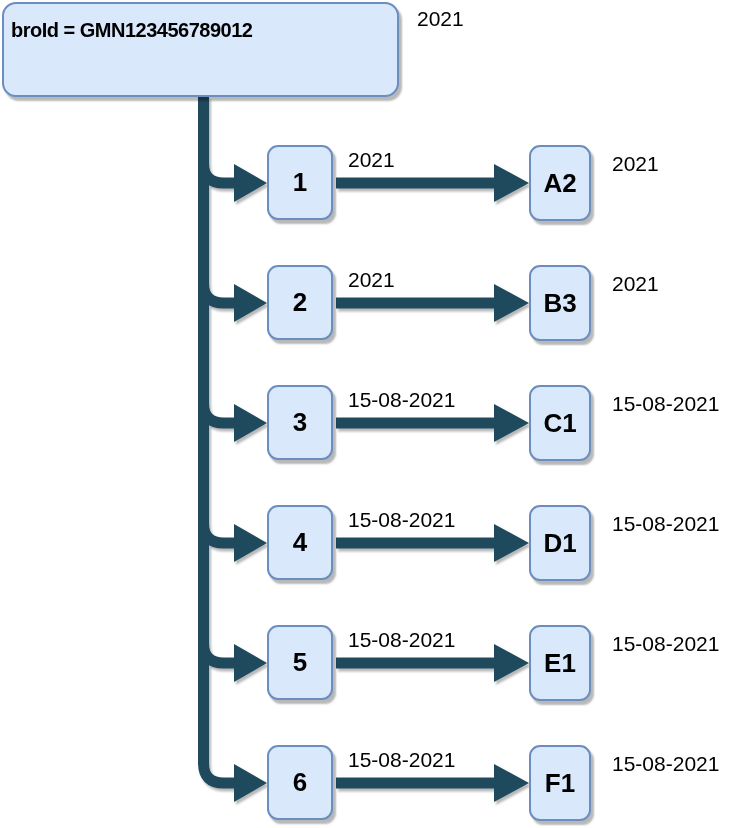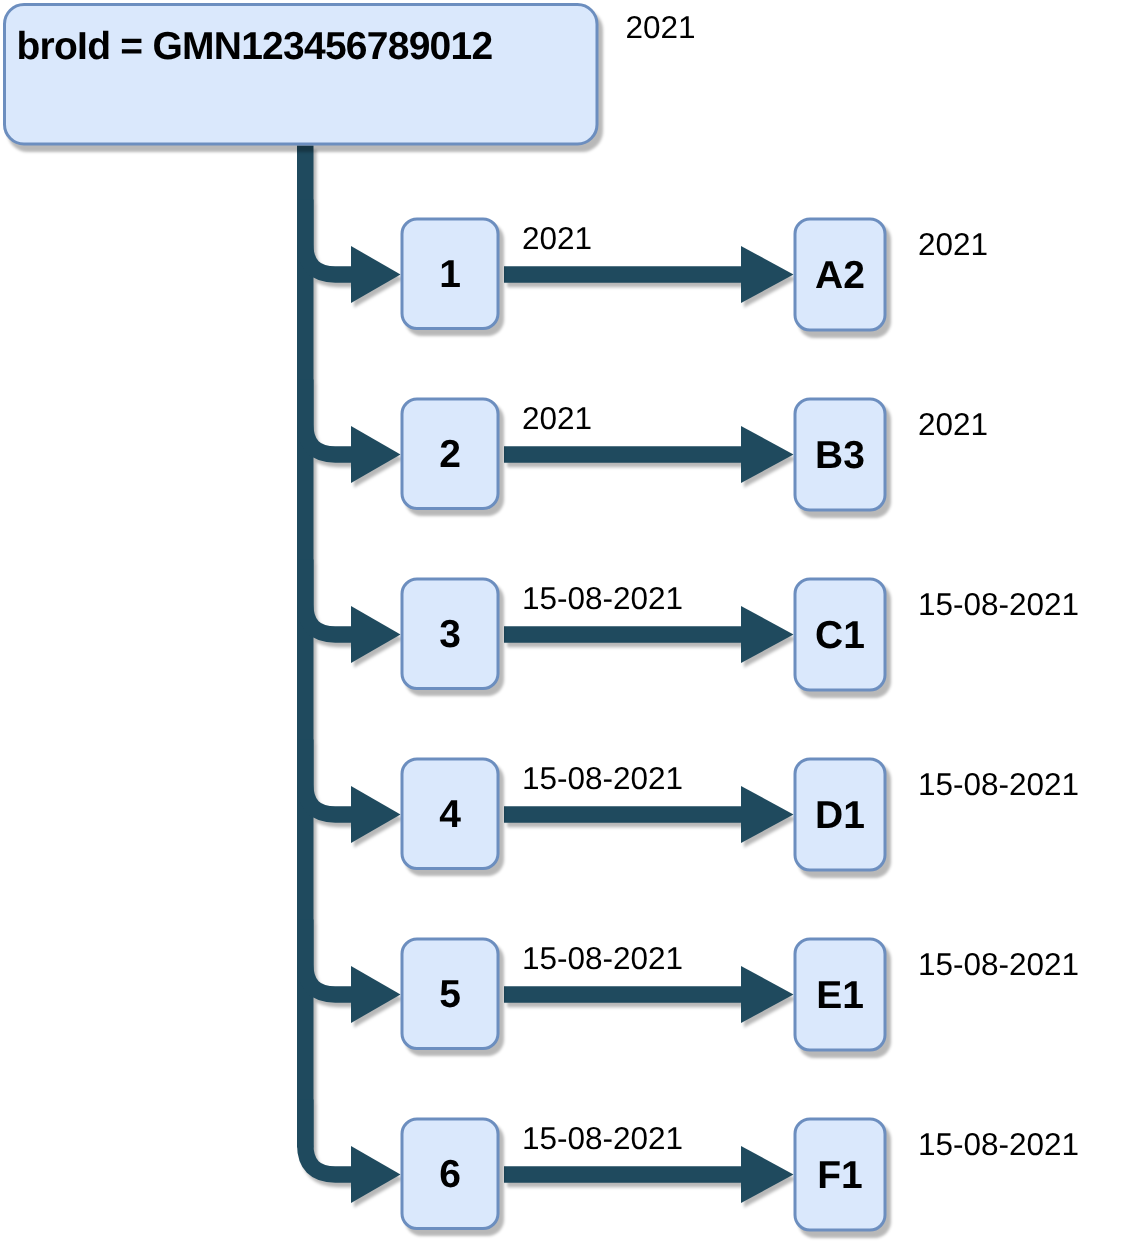--- a/index.html
+++ b/index.html
@@ -15,21 +15,21 @@
   
   .node{position:absolute;box-sizing:border-box;background:var(--fill);
         border:2px solid var(--edge);border-radius:11px;
         display:flex;align-items:center;justify-content:center;
         font-weight:bold;font-size:26px;
         box-shadow:3px 4px 2px rgba(0,0,0,0.28);}
   .root-node{position:absolute;left:2px;top:2px;width:397px;height:95px;
         box-sizing:border-box;background:var(--fill);
         border:2px solid var(--edge);border-radius:14px;
         box-shadow:3px 4px 2px rgba(0,0,0,0.28);
-        font-weight:bold;font-size:26px;line-height:32px;
+        font-weight:bold;font-size:20px;line-height:32px;
         padding:10px 6px 0 7px;letter-spacing:-0.5px;white-space:nowrap;}
   .src{left:267px;width:66px;height:75px;}
   .tgt{left:529px;width:62px;height:76px;}
 
   .edge-label{position:absolute;left:348px;font-size:21px;line-height:21px;white-space:nowrap;}
   .side-label{position:absolute;left:612px;font-size:21px;line-height:21px;white-space:nowrap;}
   .root-annotation{position:absolute;left:417px;top:8px;font-size:21px;line-height:21px;}
 
   
   .r0 .src,.r0 .tgt{top:145px;} .r0 .edge-label{top:149px;} .r0 .side-label{top:153px;}

